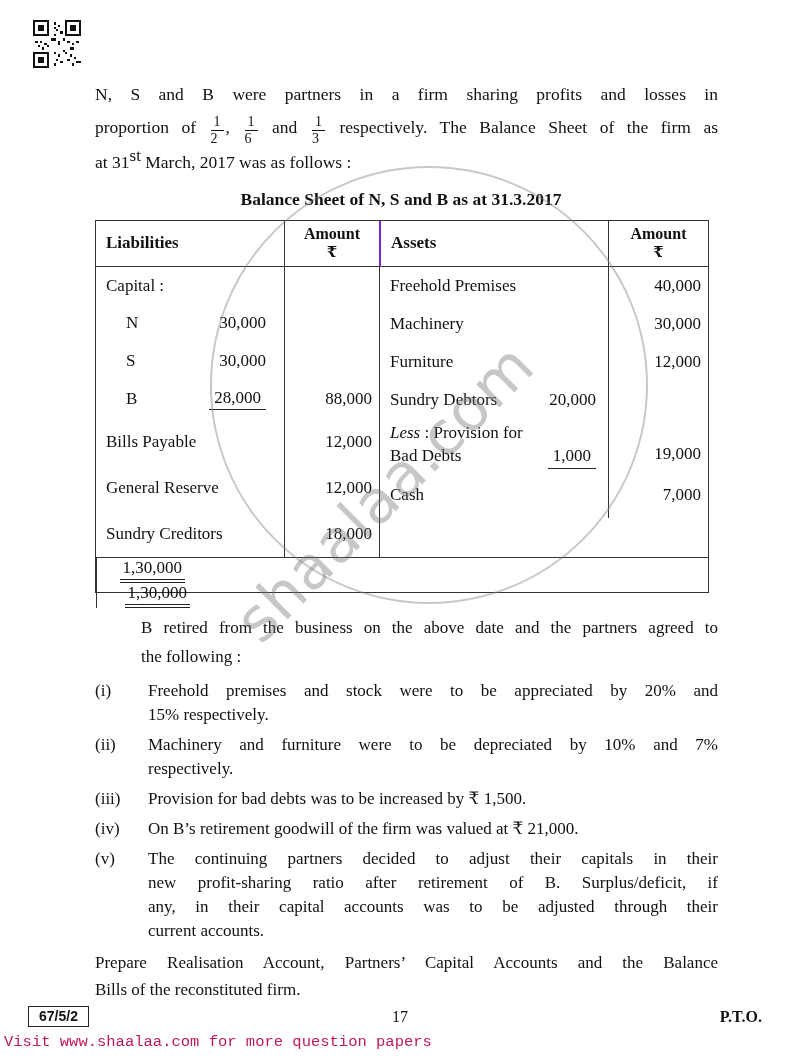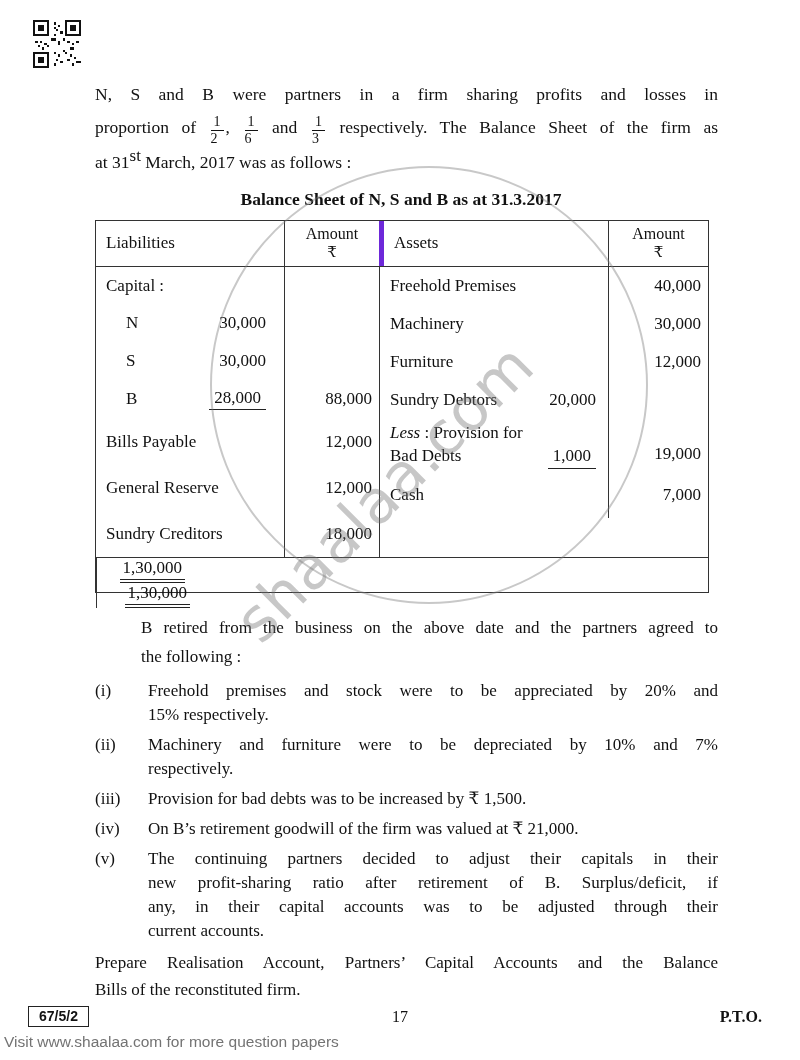--- a/index.html
+++ b/index.html
@@ -25,24 +25,24 @@
   .frac { display:inline-block; text-align:center; vertical-align:-0.55em; line-height:1; margin:0 2px; }
   .frac .fn { display:block; font-size:14px; padding:0 3px 1px; border-bottom:1px solid #111; }
   .frac .fd { display:block; font-size:14px; padding-top:1px; }
   sup.st { font-size:17px; vertical-align:super; line-height:0; }
   
   .bs-title { width:612px; text-align:center; font-weight:bold; font-size:17.5px;
     margin-top:8px; margin-bottom:9px; line-height:24px; }
   .bs-table { width:612px; border:1px solid #333; box-sizing:content-box; font-size:17px; }
   .c1 { width:188px; }
   .c2 { width:95px;  border-left:1px solid #333; }
-  .c3 { width:229px; border-left:5px solid #6d28d9; }
+  .c3 { width:229px; border-left:2px solid #6d28d9; }
   .c4 { width:100px; border-left:1px solid #333; }
   .bs-header { display:flex; height:46px; border-bottom:1px solid #333; }
-  .hc { display:flex; align-items:center; padding-left:10px; }
+  .hc { display:flex; align-items:center; padding-left:10px;font-weight:bold; }
   .hc.amt { flex-direction:column; align-items:center; justify-content:center;
     padding-left:0; font-size:16px; line-height:19px; }
   .hc.amt .rup { font-size:15px; }
   .bs-body { display:flex; }
   .half.hl { width:283px; }
   .half.hr { width:329px; border-left:1px solid #333; }
   .trow { display:flex; }
   .h37{height:37px} .h38{height:38px} .h39{height:39px} .h46{height:46px} .h53{height:53px}
   .nm { flex:1; display:flex; align-items:center; padding-left:10px; min-width:0; }
   .hl .am { width:95px; border-left:1px solid #333; }
@@ -66,21 +66,21 @@
   .item-body { flex:1; }
   .closing { font-size:17px; line-height:27px; }
   
   .footer-code { position:absolute; left:28px; top:1006px; border:1.5px solid #222;
     padding:1px 10px 2px; font-family:"Liberation Sans","DejaVu Sans",sans-serif;
     font-weight:bold; font-size:14px; z-index:4; background:#fff; }
   .footer-page { position:absolute; left:0; right:0; top:1008px; text-align:center;
     font-size:16px; z-index:4; }
   .footer-pto { position:absolute; right:38px; top:1008px; font-size:16px; font-weight:bold; z-index:4; }
   .site-line { position:absolute; left:4px; top:1033px;
-    font-family:Liberation Sans, sans-serif; font-size:15.5px; color:#737373; z-index:4; }
+    font-family:Liberation Mono, monospace; font-size:15.5px; color:#be185d; z-index:4; }
 </style>
 </head>
 <body>
 
 <div class="page">
 
   <svg class="qr" viewBox="0 0 21 21" shape-rendering="crispEdges">
     <g fill="#111">
       <rect x="0" y="0" width="7" height="7"></rect>
         <rect x="14" y="0" width="7" height="7"></rect>

